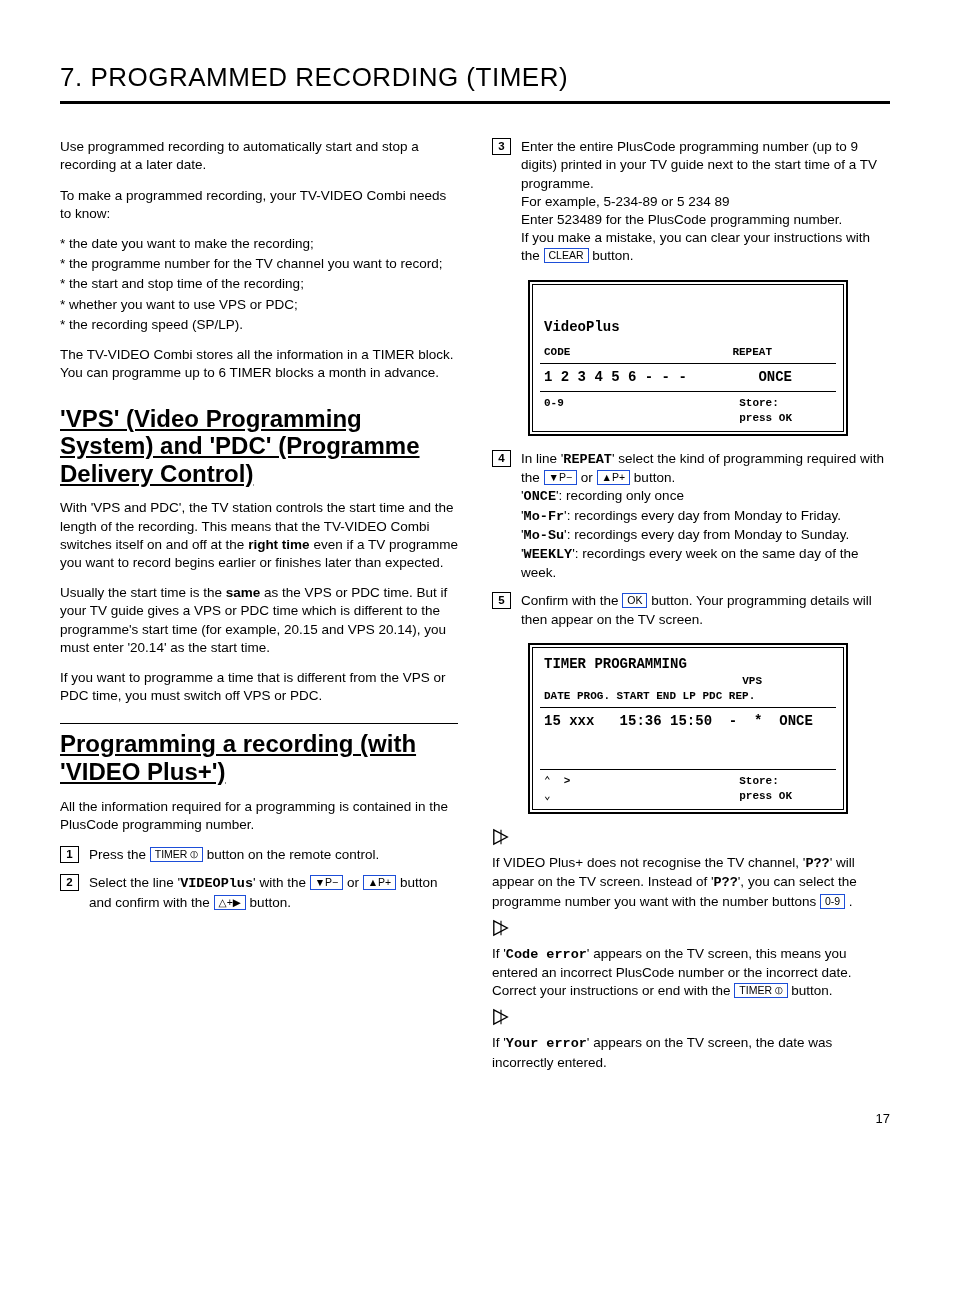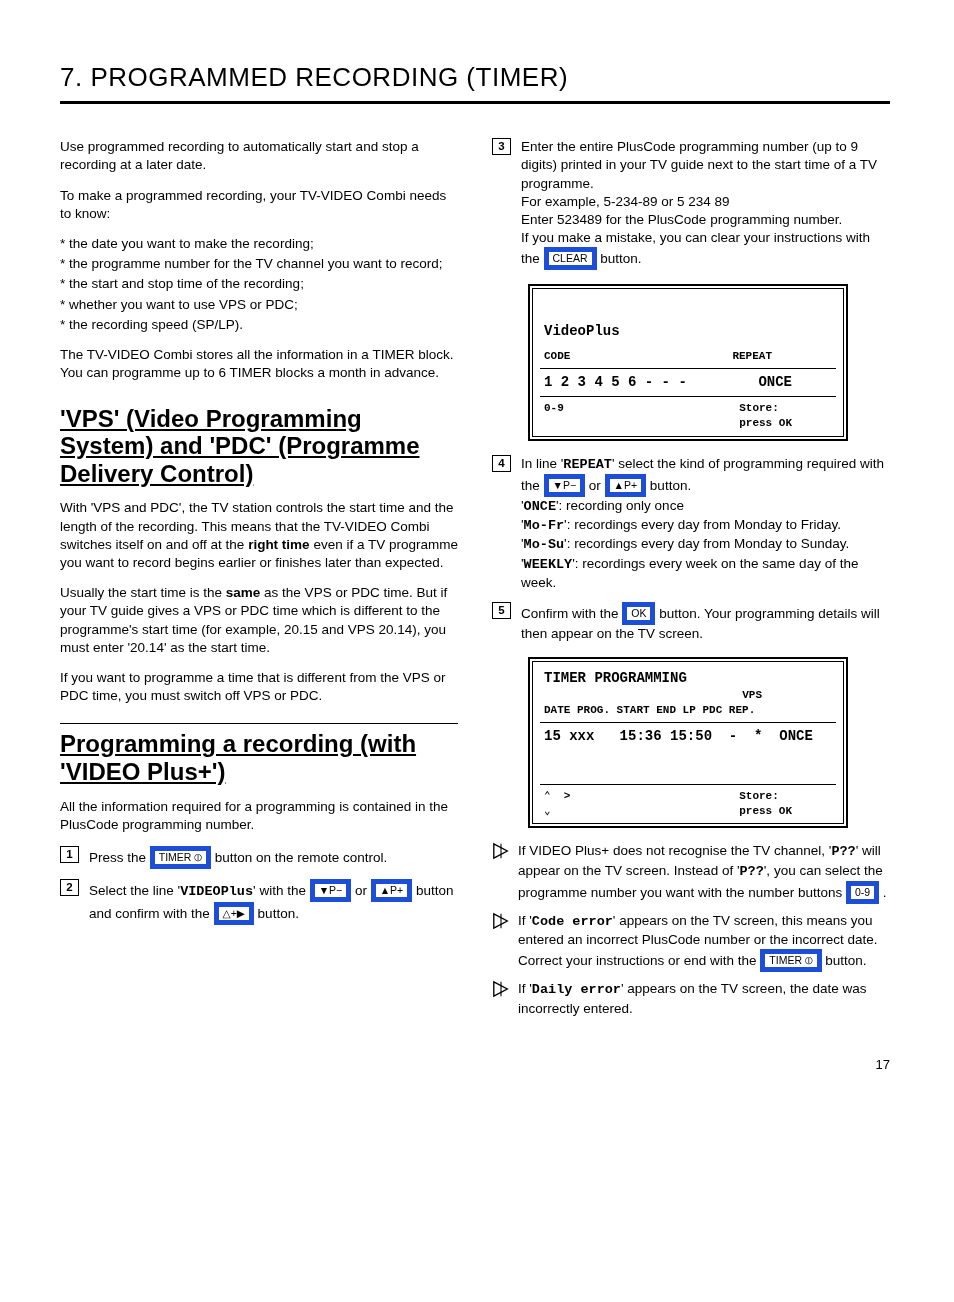--- a/index.html
+++ b/index.html
@@ -45,21 +45,21 @@
     line-height: 1.15;
     text-decoration: underline;
     margin: 22px 0 12px;
   }
   .rule {
     border-top: 1px solid #000;
     margin: 18px 0 6px;
   }
   .btn {
     display: inline-block;
-    border: 5px solid #1d4ed8;
+    border: 1px solid #1d4ed8;
     padding: 0 4px;
     font-family: Arial, sans-serif;
     font-size: 10.5px;
     line-height: 13px;
     vertical-align: 1px;
     white-space: nowrap;
   }
   .mono {
     font-family: "Courier New", monospace;
     font-weight: bold;
@@ -79,20 +79,21 @@
     line-height: 15px;
     font-weight: bold;
   }
   .step-body {
     flex: 1;
   }
   .tip {
     display: flex;
     gap: 8px;
     margin: 0 0 8px;
+    flex-direction: column;
   }
   .tip-icon {
     flex: none;
     width: 18px;
     height: 18px;
   }
   .tip-icon svg { width: 18px; height: 18px; }
   .screen {
     margin: 14px 0 14px 36px;
     width: 320px;
@@ -271,19 +272,19 @@
     </div>
 
     <div class="tip">
       <span class="tip-icon">
         <svg viewBox="0 0 20 20">
             <polygon points="2,2 2,18 17,10" fill="#fff" stroke="#000" stroke-width="1.5"></polygon>
             <line x1="10" y1="2" x2="10" y2="18" stroke="#000" stroke-width="1.2"></line>
           </svg>
       </span>
       <div>
-        <span>If '</span><span class="mono">Daily error</span><span>' appears on the TV screen, the date was incorrectly entered.</span>
+        <span>If '</span><span class="mono">Your error</span><span>' appears on the TV screen, the date was incorrectly entered.</span>
       </div>
     </div>
   </div>
 </div>
 
 <div class="page-num">17</div>
 
 </body></html>

